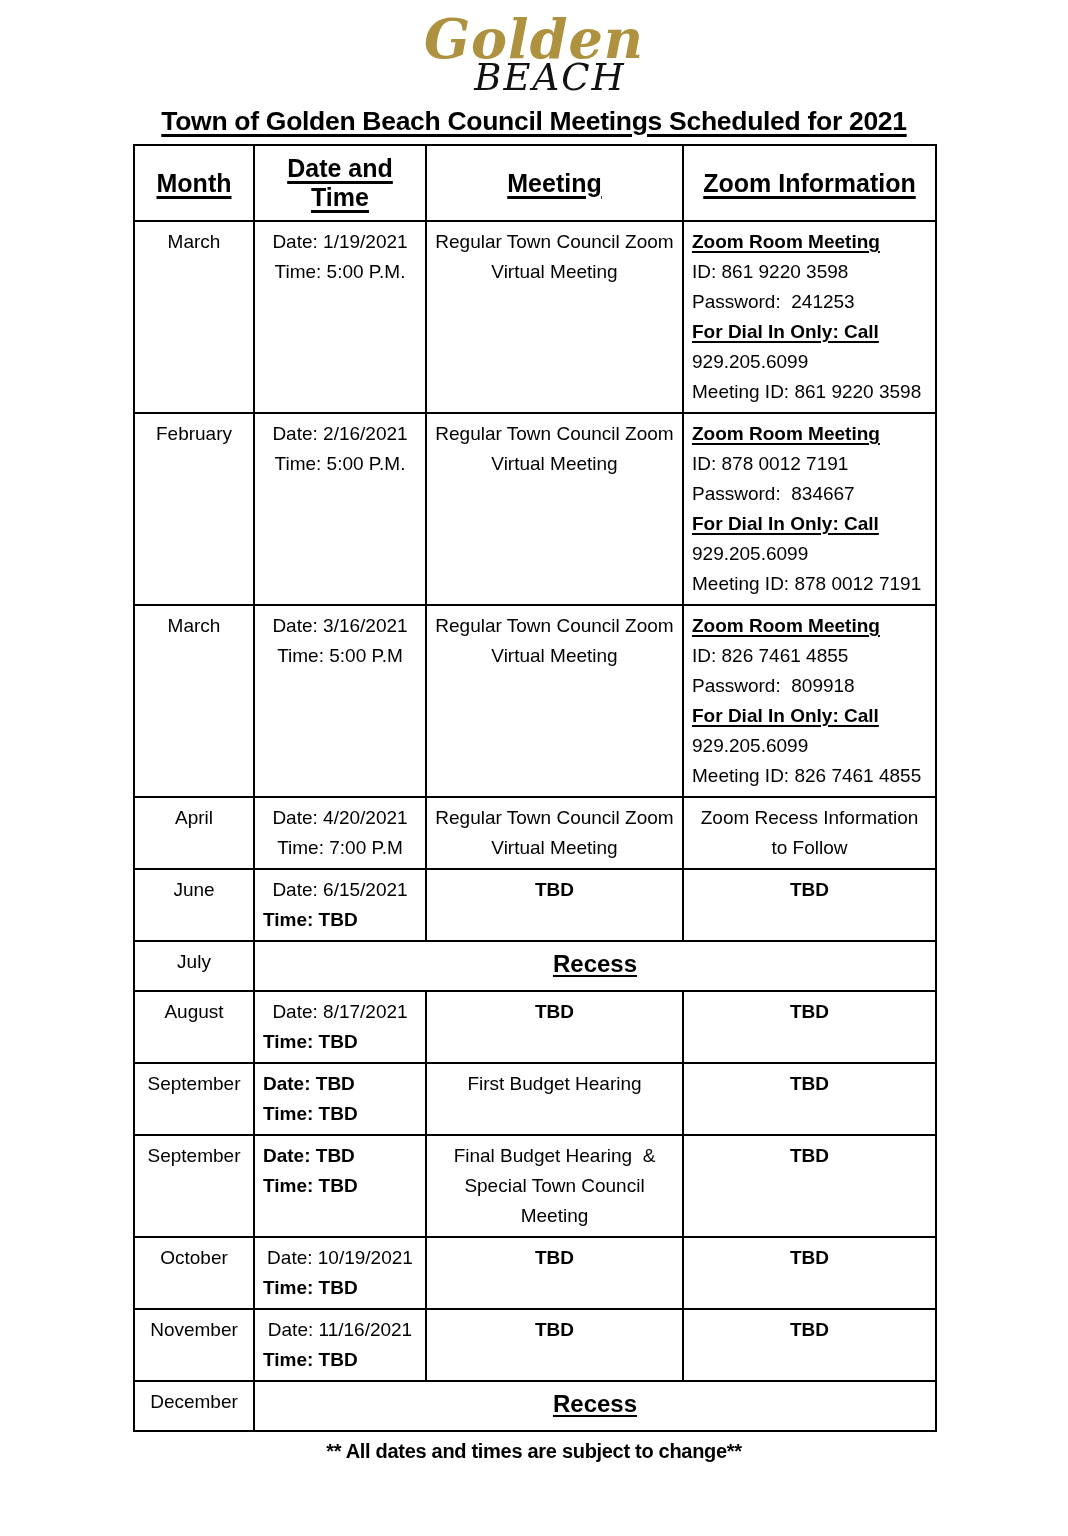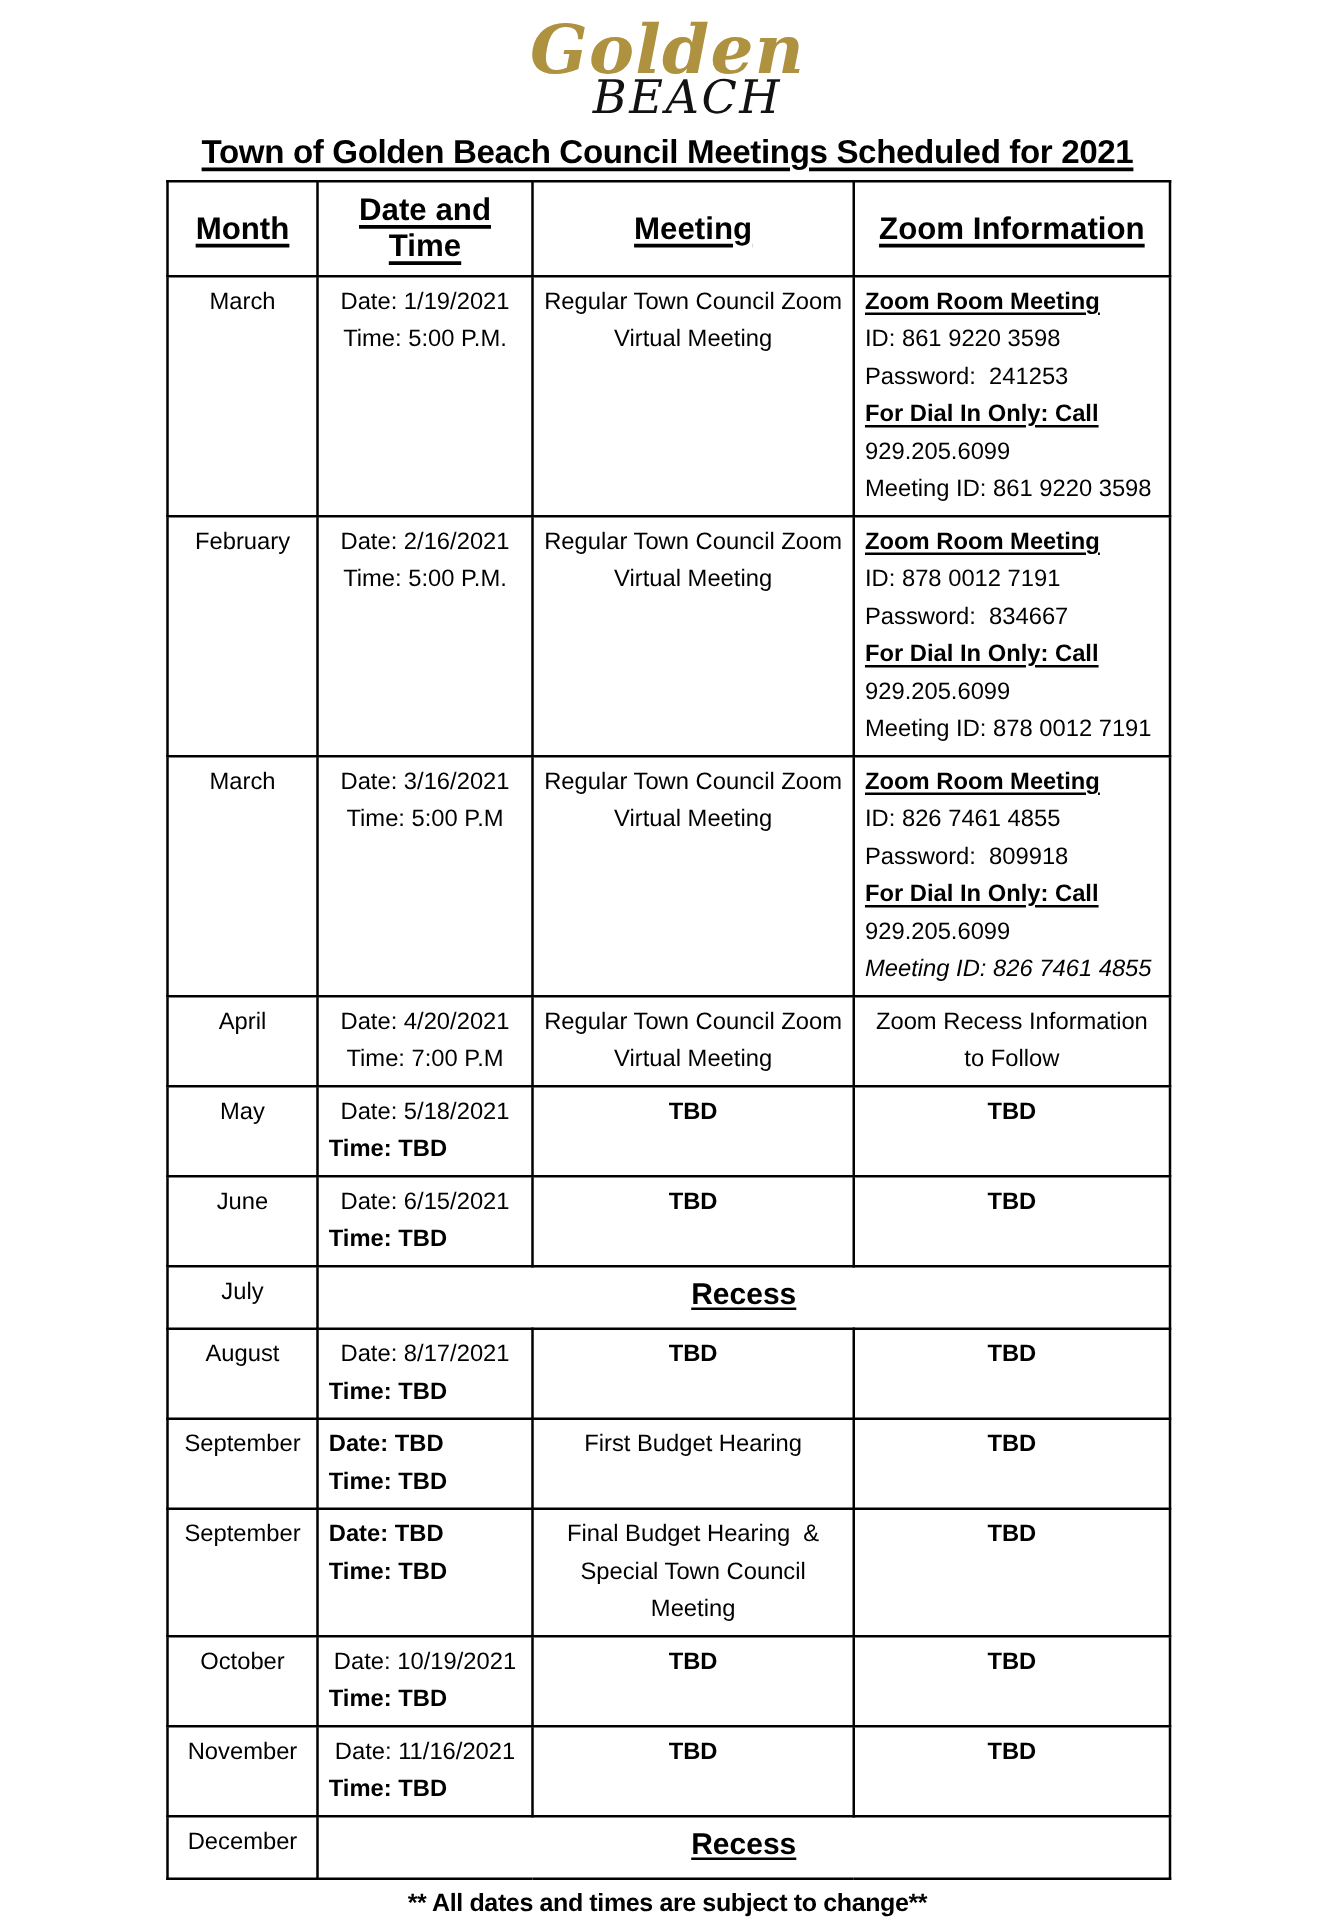--- a/index.html
+++ b/index.html
@@ -178,49 +178,36 @@
           <td class="meeting-cell">
             <div class="line" style="text-align: center;">Regular Town Council Zoom</div>
             <div class="line" style="text-align: center;">Virtual Meeting</div>
           </td>
           <td class="zoom-cell">
             <div class="line b u" style="text-align: left;">Zoom Room Meeting</div>
             <div class="line" style="text-align: left;">ID: 826 7461 4855</div>
             <div class="line" style="text-align: left;">Password:  809918</div>
             <div class="line b u" style="text-align: left;">For Dial In Only: Call</div>
             <div class="line" style="text-align: left;">929.205.6099</div>
-            <div class="line" style="text-align: left; font-style: italic;">Meeting ID: 826 7461 4855</div>
+            <div class="line" style="text-align: left;">Meeting ID: 826 7461 4855</div>
           </td>
         </tr>
         <tr>
           <td class="month-cell">April</td>
           <td class="date-cell">
             <div class="line" style="text-align: center;">Date: 4/20/2021</div>
             <div class="line" style="text-align: center;">Time: 7:00 P.M</div>
           </td>
           <td class="meeting-cell">
             <div class="line" style="text-align: center;">Regular Town Council Zoom</div>
             <div class="line" style="text-align: center;">Virtual Meeting</div>
           </td>
           <td class="zoom-cell">
             <div class="line" style="text-align: center;">Zoom Recess Information</div>
             <div class="line" style="text-align: center;">to Follow</div>
-          </td>
-        </tr>
-        <tr>
-          <td class="month-cell">May</td>
-          <td class="date-cell">
-            <div class="line" style="text-align: center;">Date: 5/18/2021</div>
-            <div class="line b" style="text-align: left;">Time: TBD</div>
-          </td>
-          <td class="meeting-cell">
-            <div class="line b" style="text-align: center;">TBD</div>
-          </td>
-          <td class="zoom-cell">
-            <div class="line b" style="text-align: center;">TBD</div>
           </td>
         </tr>
         <tr>
           <td class="month-cell">June</td>
           <td class="date-cell">
             <div class="line" style="text-align: center;">Date: 6/15/2021</div>
             <div class="line b" style="text-align: left;">Time: TBD</div>
           </td>
           <td class="meeting-cell">
             <div class="line b" style="text-align: center;">TBD</div>

